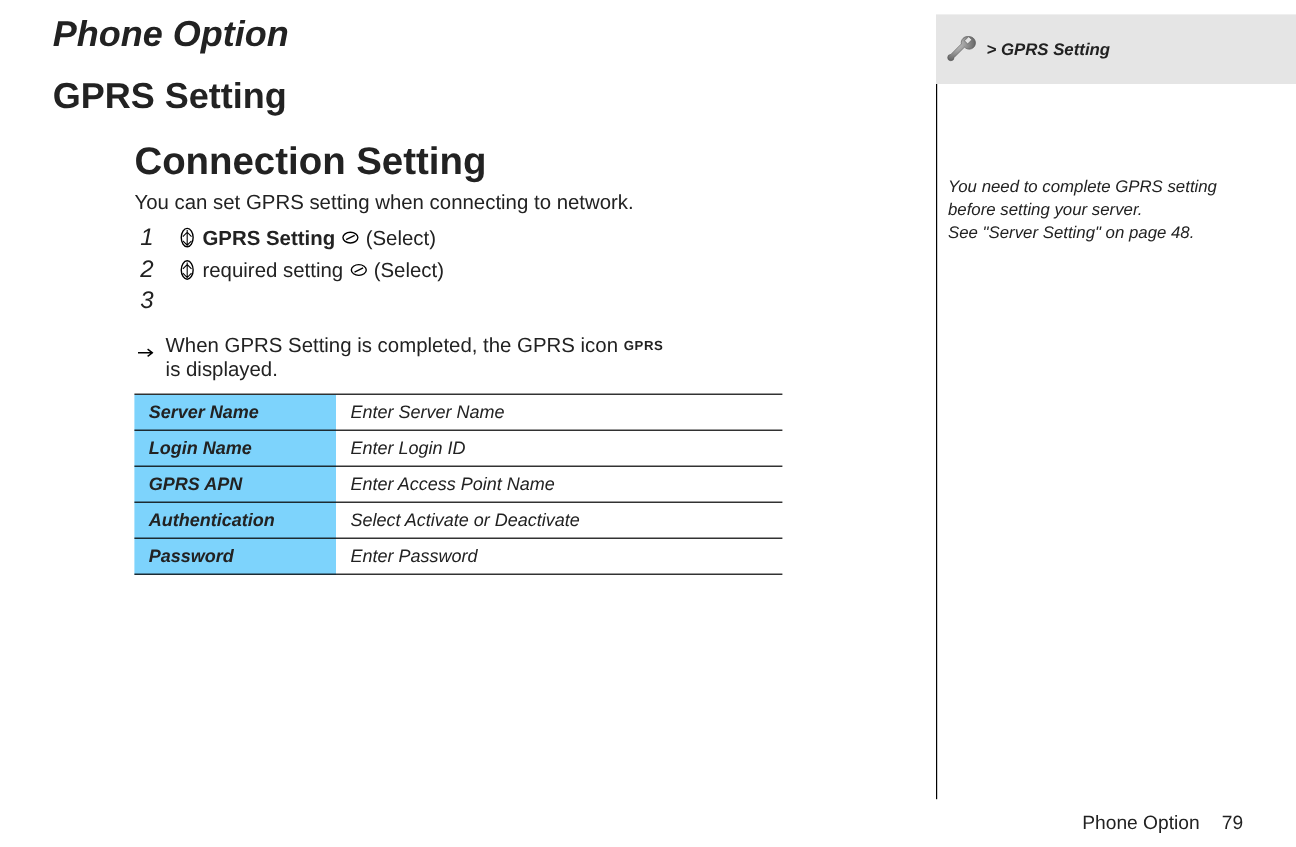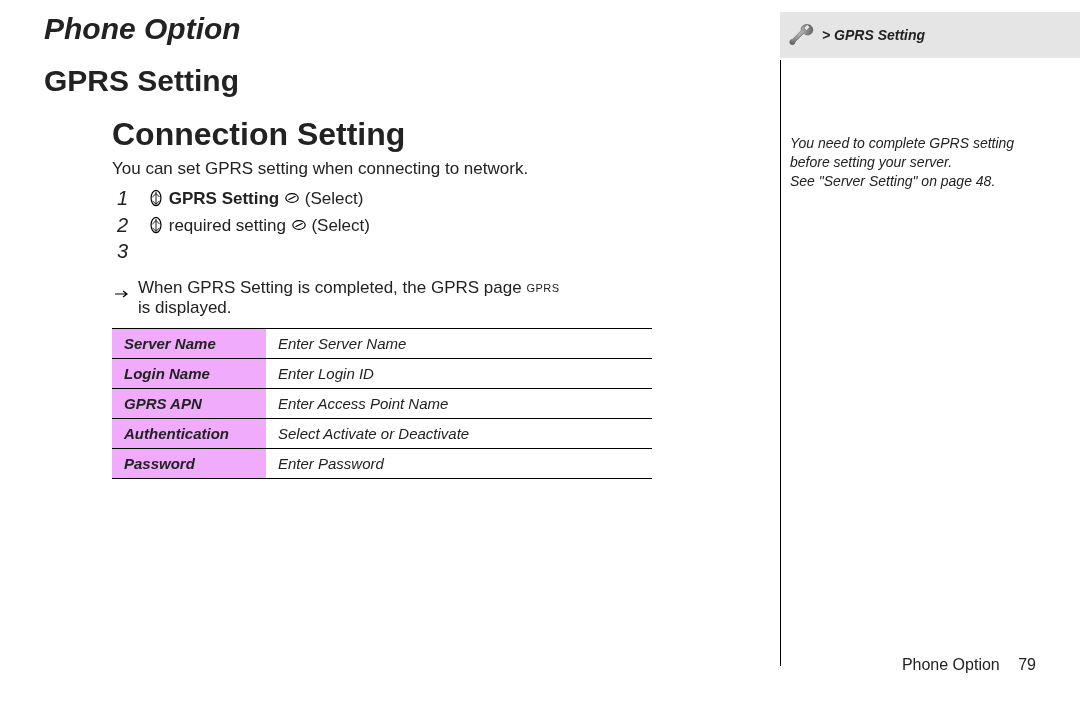--- a/index.html
+++ b/index.html
@@ -23,21 +23,21 @@
     padding: 12px 48px 0 44px;
     position: relative;
   }
   .sidebar {
     flex: 1;
     position: relative;
     padding-top: 12px;
   }
   .sidebar-top {
     background: #e5e5e5;
-    height: 46px;
+    height: 58px;
     display: flex;
     align-items: center;
     justify-content: flex-start;
     padding-left: 8px;
     gap: 6px;
   }
   .wrench-icon {
     width: 28px;
     height: 28px;
     flex: 0 0 28px;
@@ -122,44 +122,44 @@
     margin-bottom: 10px;
     margin-left: 2px;
   }
   .arrow-icon {
     width: 14px;
     flex: 0 0 14px;
     padding-top: 6px;
   }
   .gprs-small {
     font-family: Arial, Helvetica, sans-serif;
-    font-weight: 400;
+    font-weight: 700;
     font-size: 11px;
     letter-spacing: 0.5px;
     vertical-align: 1px;
   }
   .tbl {
     width: 540px;
     border-collapse: collapse;
     font-size: 15px;
   }
   .tbl td {
     border-top: 1px solid #000;
     border-bottom: 1px solid #000;
     padding: 6px 12px;
     font-style: italic;
   }
   .tbl td.lbl {
-    width: 154px;
-    font-weight: 700;
-    background: #f0abfc;
+    width: 168px;
+    font-weight: 700;
+    background: #7dd3fc;
   }
   .footer {
     position: absolute;
-    bottom: 32px;
+    bottom: 10px;
     right: 44px;
     font-size: 16px;
   }
   .footer .pn {
     margin-left: 14px;
   }
 </style>
 </head>
 <body>
 
@@ -213,21 +213,21 @@
       </div>
 
       <div class="note-line">
         <div class="arrow-icon">
           <svg viewBox="0 0 14 10" width="14" height="10">
               <path d="M1 3 L11 3 L11 1 L14 5 L11 9 L11 7 L1 7 Z" fill="none" stroke="#000" stroke-width="0"></path>
               <path d="M1 5 L12 5 M9 2 L13 5 L9 8" fill="none" stroke="#000" stroke-width="1.2"></path>
             </svg>
         </div>
         <div>
-          <span>When GPRS Setting is completed, the GPRS page </span><span class="gprs-small">GPRS</span><br>
+          <span>When GPRS Setting is completed, the GPRS icon </span><span class="gprs-small">GPRS</span><br>
           <span>is displayed.</span>
         </div>
       </div>
 
       <table class="tbl">
         <tbody>
             <tr>
           <td class="lbl">Server Name</td>
           <td>Enter Server Name</td>
         </tr>

